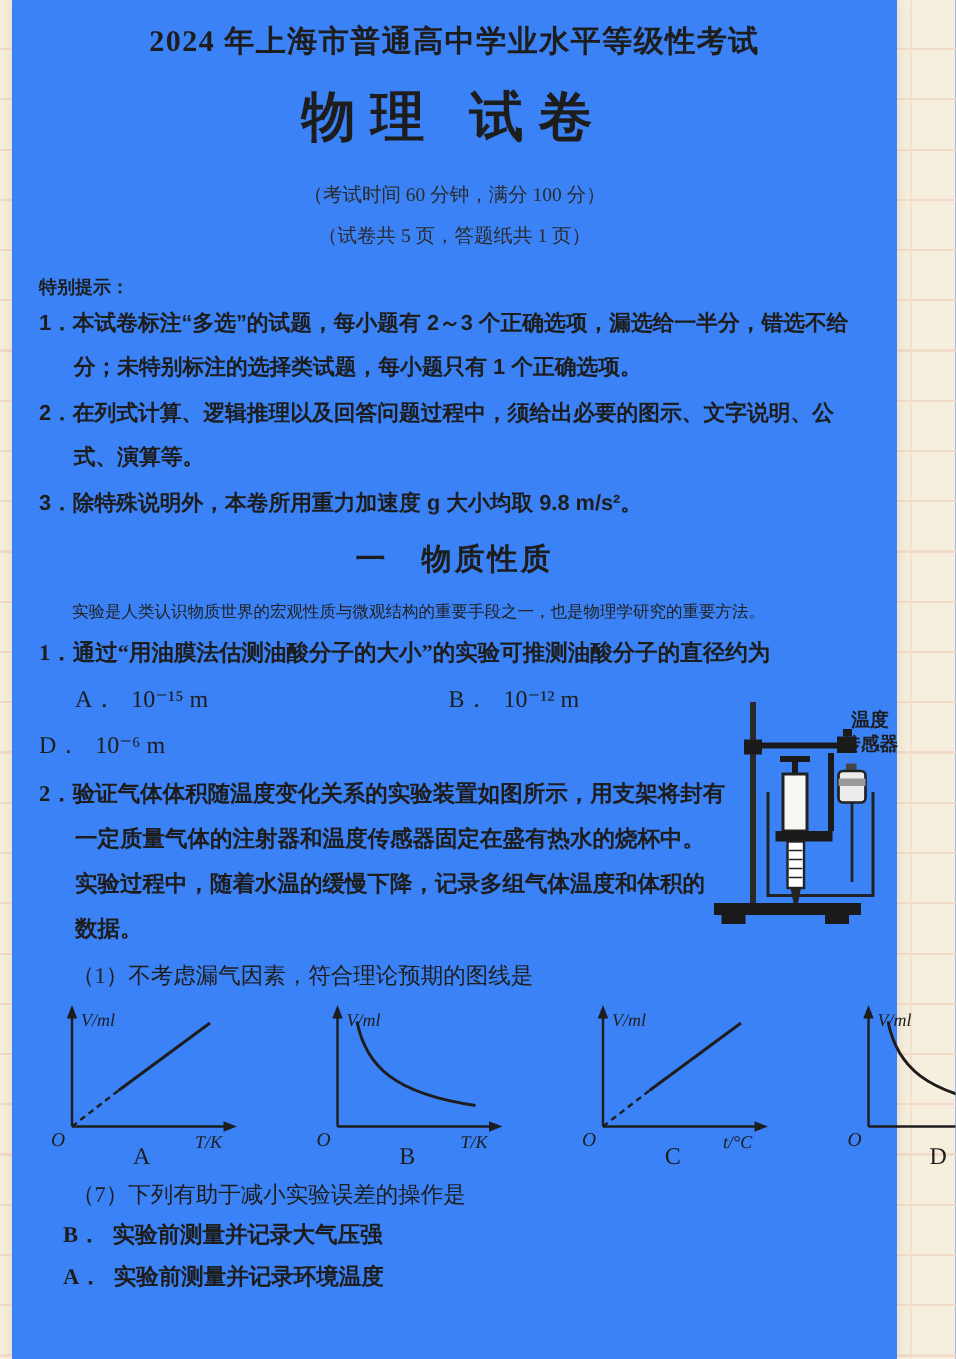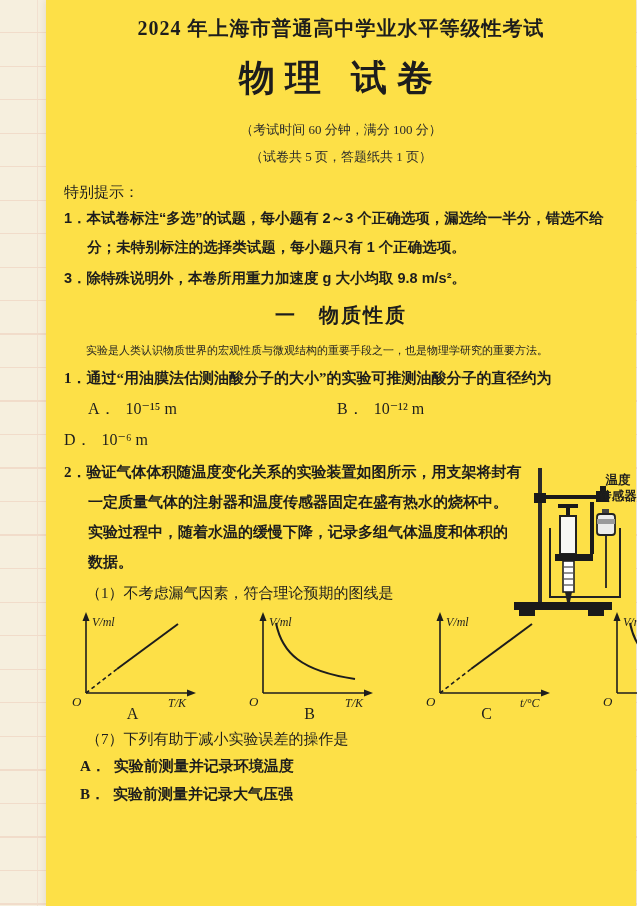--- a/index.html
+++ b/index.html
@@ -8,39 +8,38 @@
     width:637px; height:906px; overflow:hidden; position:relative;
     font-family:"Liberation Serif","DejaVu Serif",serif;
     color:#1d1d1d;
     background-color:#f6efde;
     background-image:
       repeating-linear-gradient(to bottom, transparent 0 32px, #f1dcca 32px 33.5px),
       repeating-linear-gradient(to right, transparent 0 37px, #f2e0d0 37px 38px);
   }
   .paper {
     position:absolute; left:8px; top:0; width:590px; height:906px;
-    background:#fde047;
+    background:#3b82f6;
     box-shadow:0 0 8px rgba(120,100,60,.18);
     padding:14px 18px 10px 18px;
-    margin-left:38px;
   }
   .exam-title {
     text-align:center; font-size:20px; font-weight:bold; letter-spacing:1px;
     line-height:1.4;
   }
   .paper-title {
     text-align:center; font-size:36px; font-weight:bold; letter-spacing:10px;
     font-family:"Liberation Sans","DejaVu Sans",sans-serif;
     margin-top:14px; line-height:1.2;
   }
   .meta { text-align:center; font-size:13px; line-height:1.4; color:#2a2a2a; }
   .meta1 { margin-top:22px; }
   .meta2 { margin-top:9px; }
   .notice-heading {
-    margin-top:16px; font-size:15px; font-weight:normal;
+    margin-top:16px; font-size:12px; font-weight:bold;
     font-family:"Liberation Sans","DejaVu Sans",sans-serif;
   }
   .notice-item {
     font-size:14.5px; line-height:2.0; font-weight:bold;
     font-family:"Liberation Sans","DejaVu Sans",sans-serif;
     padding-left:1.6em; text-indent:-1.6em; margin-top:2px;
   }
   .section-heading {
     text-align:center; font-size:20px; font-weight:bold; letter-spacing:2px;
     font-family:Liberation Mono, monospace;
@@ -92,20 +91,21 @@
 <div class="paper">
 
   <div class="exam-title">2024 年上海市普通高中学业水平等级性考试</div>
   <div class="paper-title">物理 试卷</div>
   <div class="meta meta1">（考试时间 60 分钟，满分 100 分）</div>
   <div class="meta meta2">（试卷共 5 页，答题纸共 1 页）</div>
 
   <div class="notice-heading">特别提示：</div>
   <div>
     <div class="notice-item">1．本试卷标注“多选”的试题，每小题有 2～3 个正确选项，漏选给一半分，错选不给分；未特别标注的选择类试题，每小题只有 1 个正确选项。</div>
+    <div class="notice-item">2．在列式计算、逻辑推理以及回答问题过程中，须给出必要的图示、文字说明、公式、演算等。</div>
     <div class="notice-item">3．除特殊说明外，本卷所用重力加速度 g 大小均取 9.8 m/s²。</div>
   </div>
 
   <div class="section-heading">一　物质性质</div>
   <div class="intro">实验是人类认识物质世界的宏观性质与微观结构的重要手段之一，也是物理学研究的重要方法。</div>
 
   <div class="q-stem">1．通过“用油膜法估测油酸分子的大小”的实验可推测油酸分子的直径约为</div>
   <div class="q1-options">
     <div class="q1-option">
       <span class="opt-letter">A．</span><span>10⁻¹⁵ m</span>
@@ -179,24 +179,24 @@
         <text x="6" y="97" class="origin-label">O</text>
         <text x="100" y="98" class="axis-label">t/°C</text>
       </svg>
       <div class="graph-letter">D</div>
     </div>
   </div>
 
   <div class="sub-stem">（7）下列有助于减小实验误差的操作是</div>
   <div class="sub2-options">
     <div class="sub2-option">
+      <span class="opt-letter">B．</span><span>实验前测量并记录大气压强</span>
+    </div>
+    <div class="sub2-option">
       <span class="opt-letter">A．</span><span>实验前测量并记录环境温度</span>
-    </div>
-    <div class="sub2-option">
-      <span class="opt-letter">B．</span><span>实验前测量并记录大气压强</span>
     </div>
     <div class="sub2-option">
       
     </div>
 
   </div>
 
   <div class="q2-figure">
     <div class="sensor-label">
       <div>温度</div>

